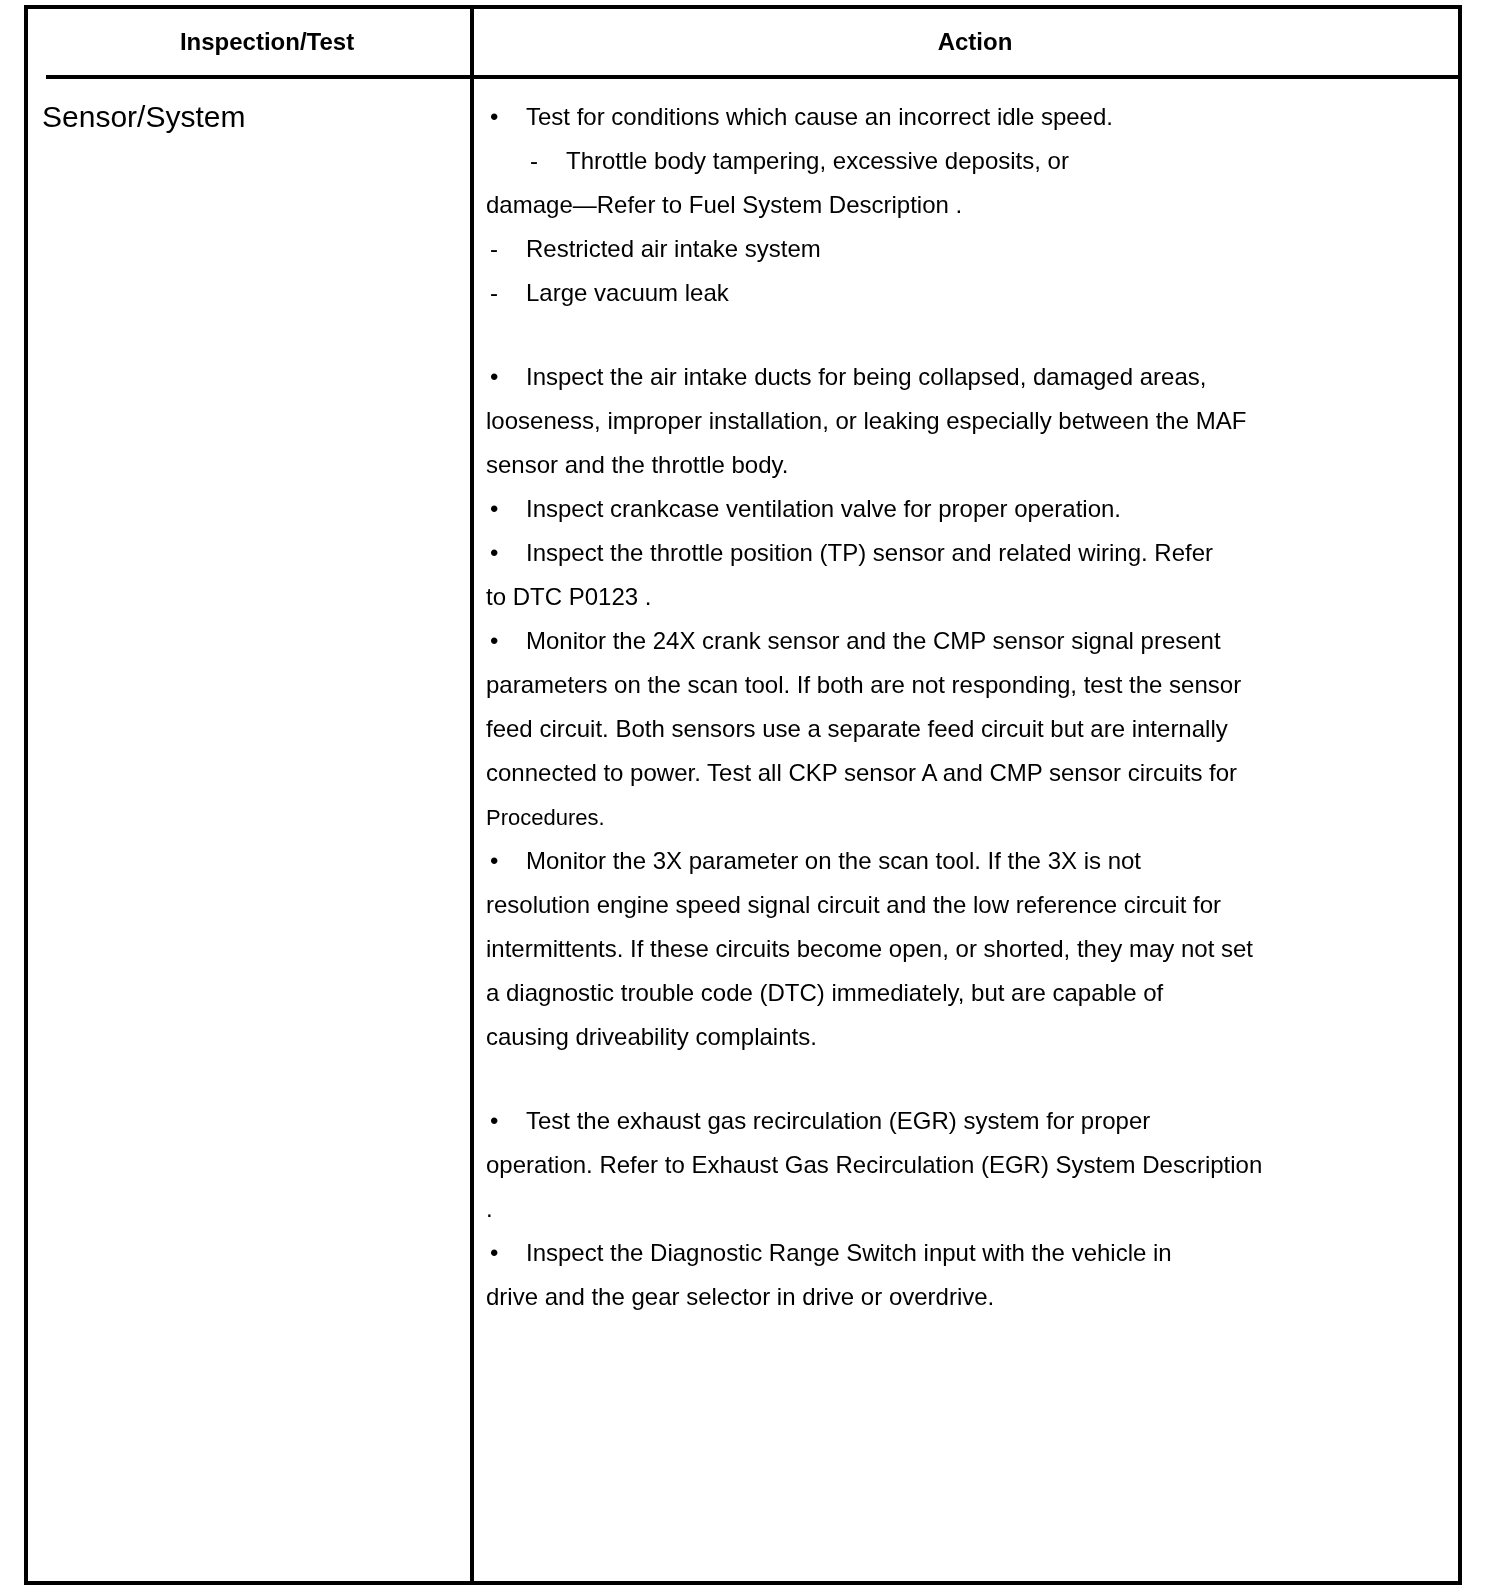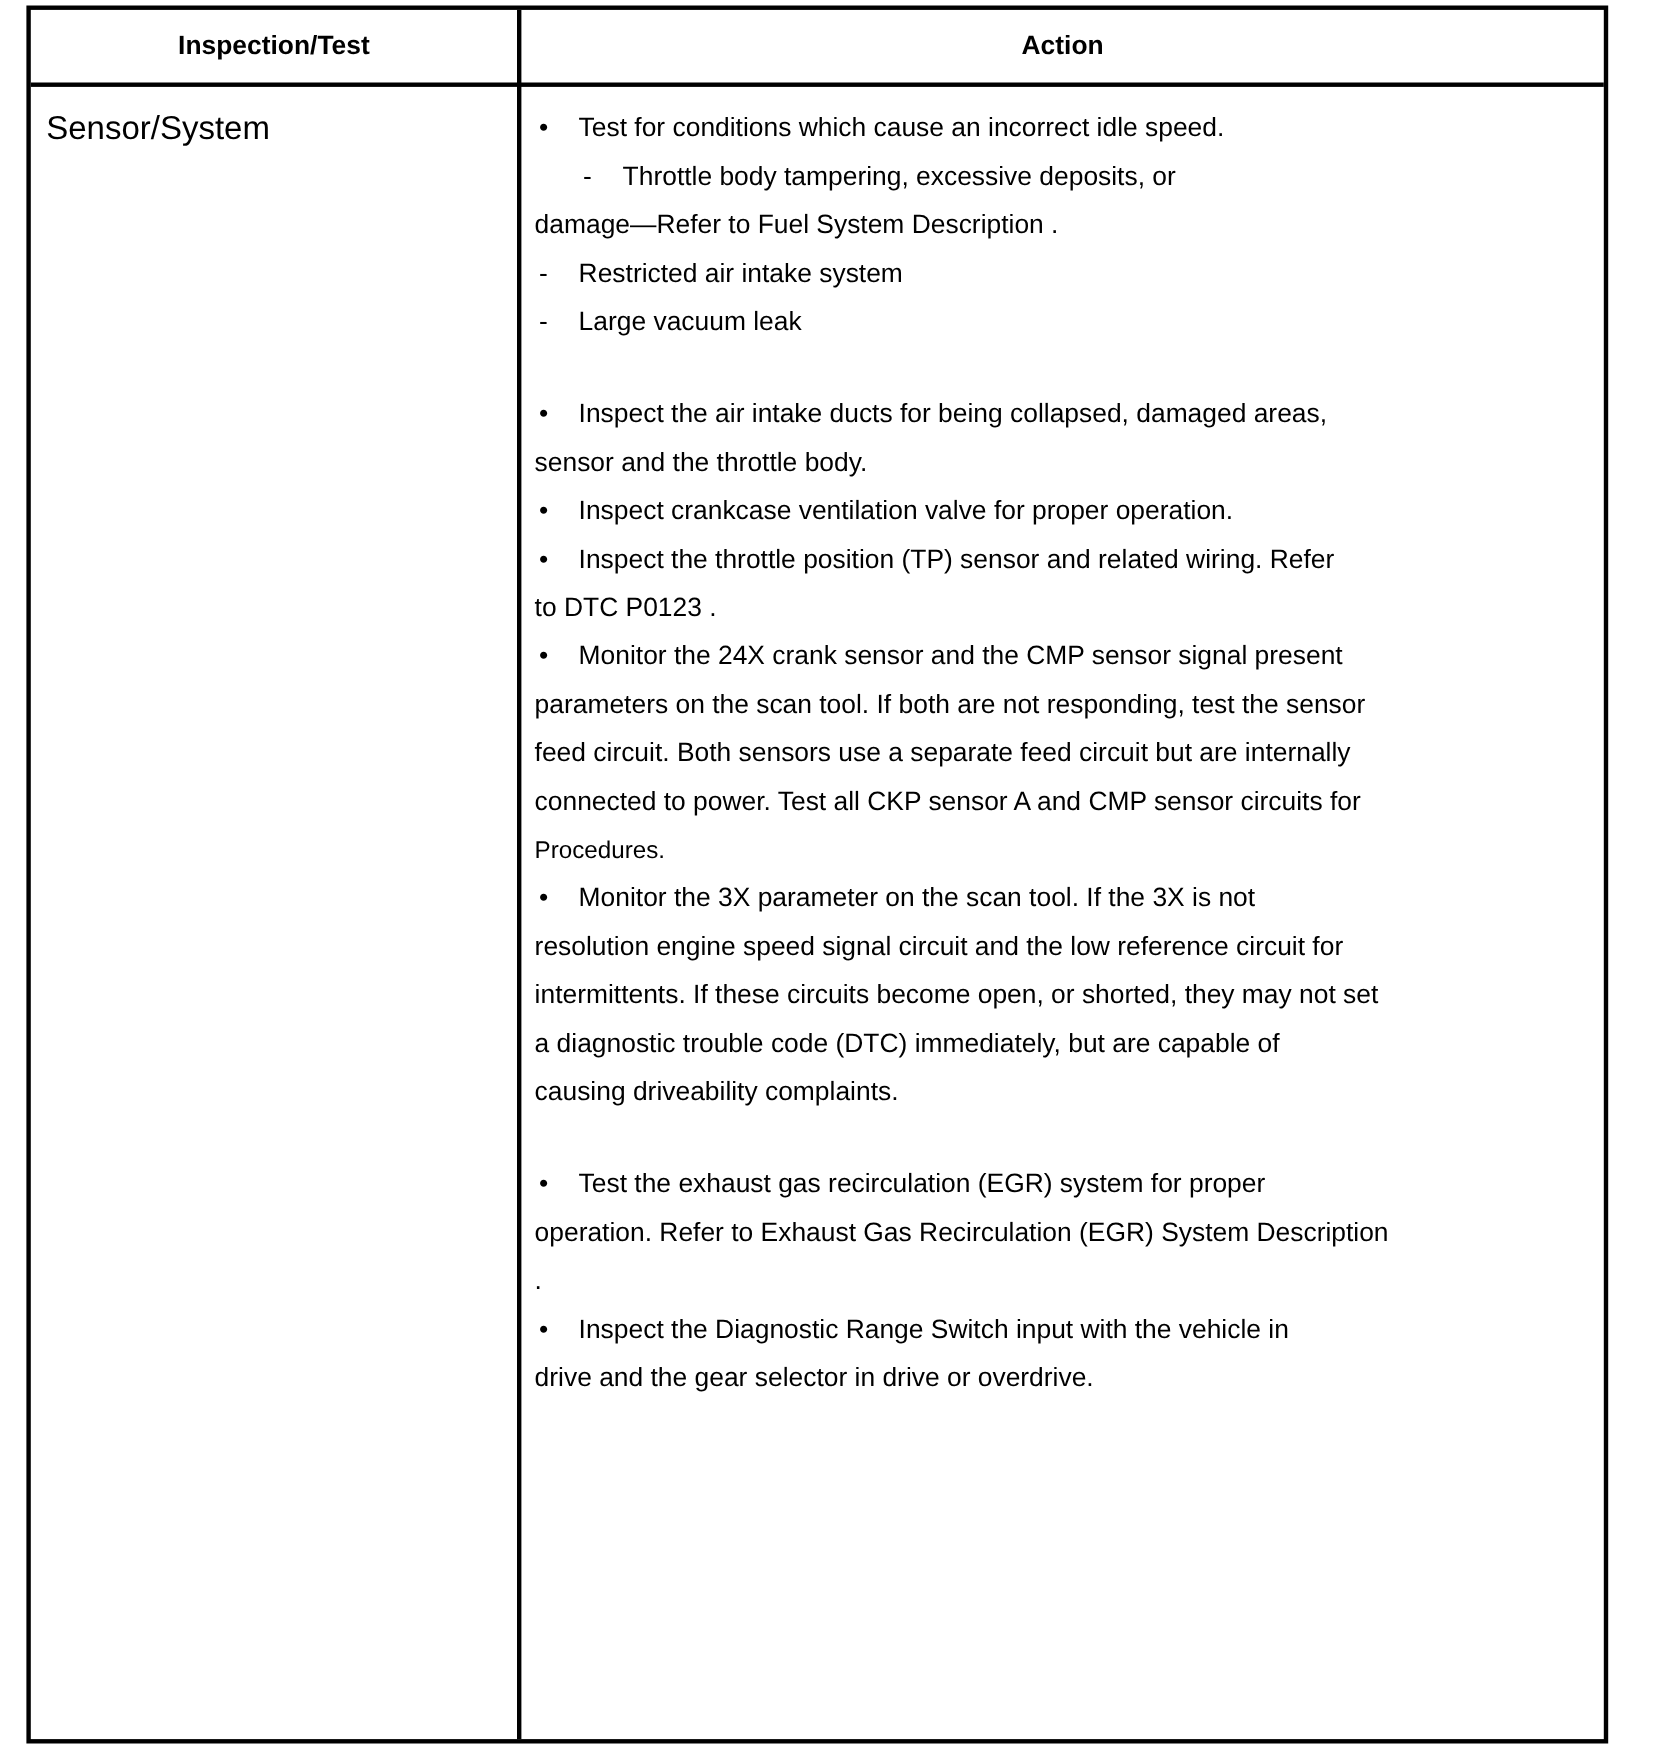--- a/index.html
+++ b/index.html
@@ -1,18 +1,18 @@
 <!DOCTYPE html>
 <html><head>
 <meta charset="utf-8">
 <style>
   html, body { margin: 0; padding: 0; background: #ffffff; }
   body { width: 1504px; height: 1590px; position: relative; font-family: "Liberation Sans", sans-serif; color: #000; }
   .tbl { position: absolute; left: 24px; top: 5px; width: 1438px; height: 1580px; box-sizing: border-box; border: 4px solid #000; }
-  .hdr { position: absolute; left: 0; top: 0; right: 0; height: 66px; border-bottom: 4px solid #000; }
+  .hdr { position: absolute; left: 18px; top: 0; right: 0; height: 66px; border-bottom: 4px solid #000; }
   .col-div { position: absolute; left: 442px; top: 0; bottom: 0; width: 4px; background: #000; }
   .hcell { position: absolute; top: 0; height: 66px; line-height: 66px; text-align: center; font-weight: bold; font-size: 24px; }
   .h1 { left: 0; width: 442px; }
   .h2 { left: 446px; right: 0; }
   .left-cell { position: absolute; left: 14px; top: 86px; font-size: 30px; line-height: 44px; }
   .right-cell { position: absolute; left: 458px; top: 86px; width: 900px; font-size: 24px; line-height: 44px; }
   .line { white-space: pre; height: 44px; }
   .ind-bullet { display: inline-block; width: 40px; text-align: left; padding-left: 4px; box-sizing: border-box; }
   .ind-dash { display: inline-block; width: 40px; padding-left: 4px; box-sizing: border-box; }
   .sub { padding-left: 40px; }
@@ -30,20 +30,21 @@
   <div class="col-div"></div>
   <div class="left-cell">Sensor/System</div>
   <div class="right-cell" id="action-cell">
       <div class="line"><span class="ind-bullet">•</span><span>Test for conditions which cause an incorrect idle speed.</span></div>
       <div class="line sub"><span class="ind-dash">-</span><span>Throttle body tampering, excessive deposits, or</span></div>
       <div class="line"><span>damage—Refer to Fuel System Description .</span></div>
       <div class="line"><span class="ind-dash">-</span><span>Restricted air intake system</span></div>
       <div class="line"><span class="ind-dash">-</span><span>Large vacuum leak</span></div>
       <div class="gap"></div>
       <div class="line"><span class="ind-bullet">•</span><span>Inspect the air intake ducts for being collapsed, damaged areas,</span></div>
+      <div class="line"><span>looseness, improper installation, or leaking especially between the MAF</span></div>
       <div class="line"><span>sensor and the throttle body.</span></div>
       <div class="line"><span class="ind-bullet">•</span><span>Inspect crankcase ventilation valve for proper operation.</span></div>
       <div class="line"><span class="ind-bullet">•</span><span>Inspect the throttle position (TP) sensor and related wiring. Refer</span></div>
       <div class="line"><span>to DTC P0123 .</span></div>
       <div class="line"><span class="ind-bullet">•</span><span>Monitor the 24X crank sensor and the CMP sensor signal present</span></div>
       <div class="line"><span>parameters on the scan tool. If both are not responding, test the sensor</span></div>
       <div class="line"><span>feed circuit. Both sensors use a separate feed circuit but are internally</span></div>
       <div class="line"><span>connected to power. Test all CKP sensor A and CMP sensor circuits for</span></div>
       <div class="line"><span class="small">Procedures.</span></div>
       <div class="line"><span class="ind-bullet">•</span><span>Monitor the 3X parameter on the scan tool. If the 3X is not</span></div>

